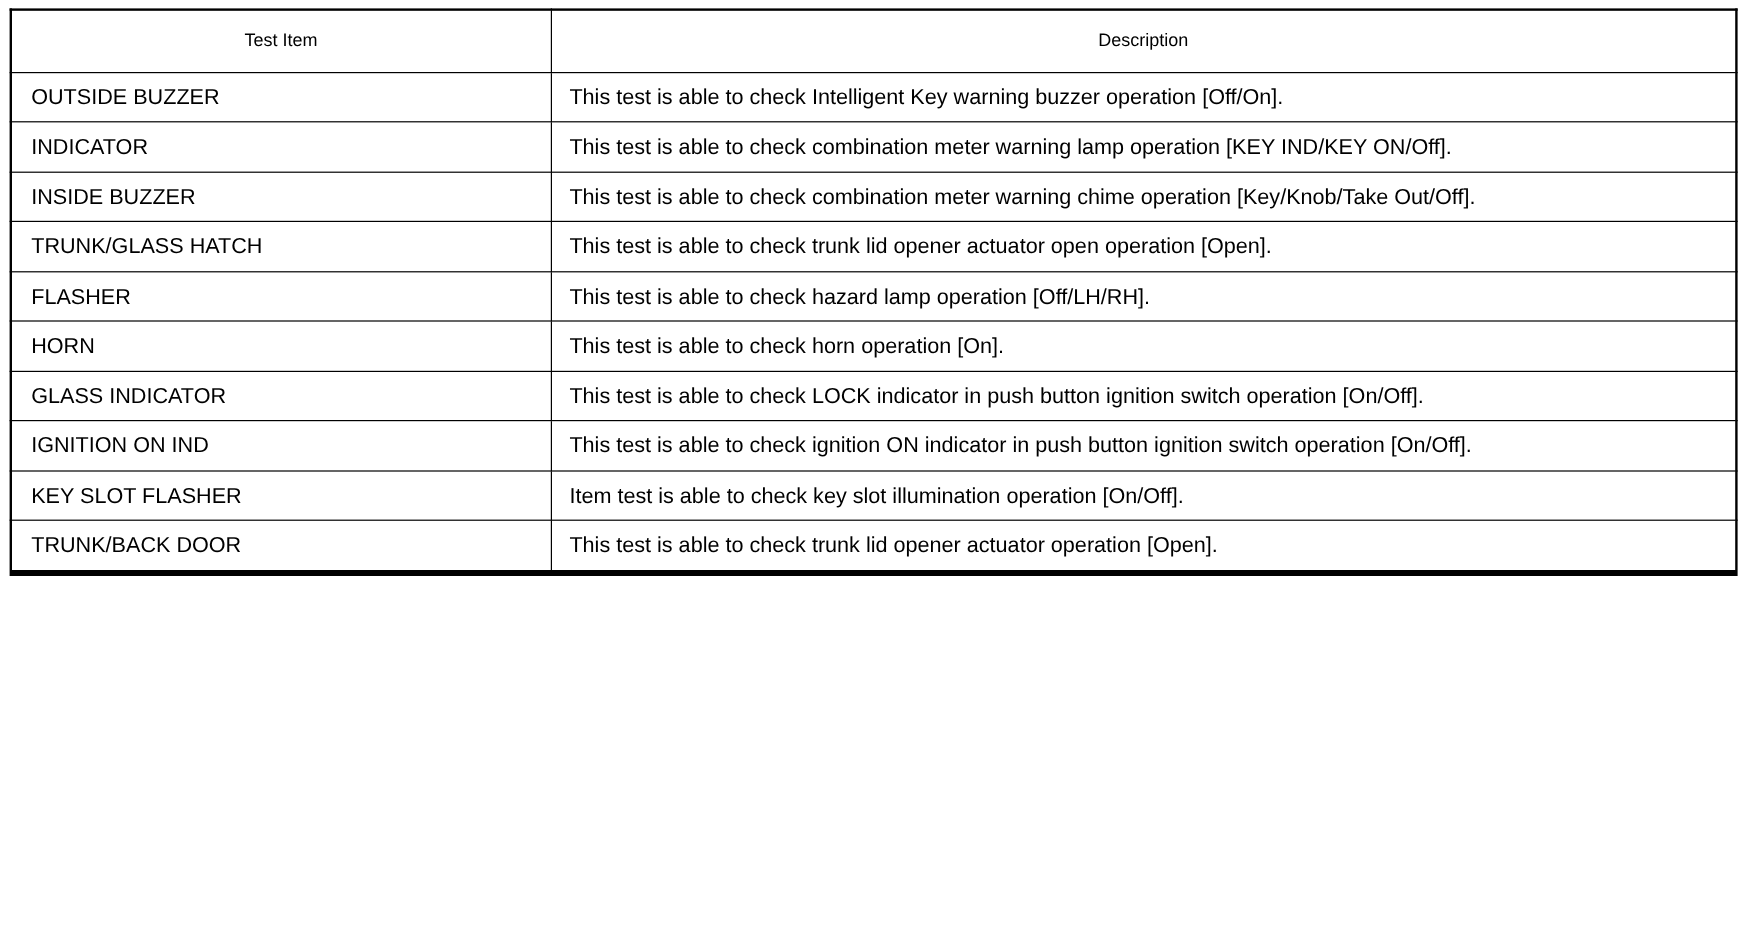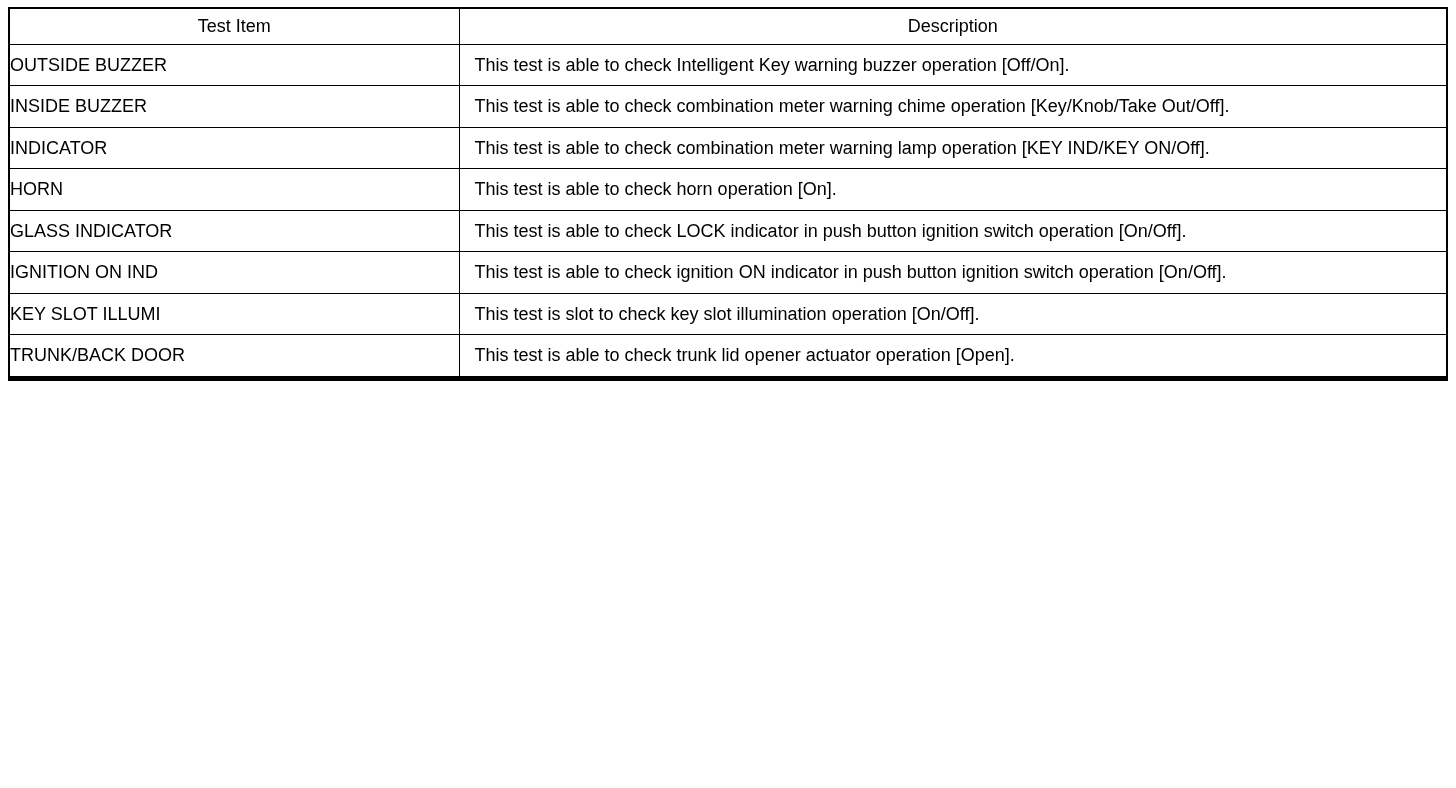--- a/index.html
+++ b/index.html
@@ -25,27 +25,27 @@
     border-right: 2px solid #000;
     border-bottom: 5px solid #000;
     font-size: 18px;
     line-height: 1.25;
   }
   table.spec-table col.col-item { width: 450px; }
   table.spec-table th {
     border: 1px solid #000;
     font-weight: normal;
     text-align: center;
-    padding: 6px 8px;
-    font-size: 18px;
+    padding: 16px 8px;
+    font-size: 15px;
   }
   table.spec-table td {
     border: 1px solid #000;
     vertical-align: middle;
-    padding: 9px 14px 9px 0;
+    padding: 9px 14px 9px 16px;
   }
   table.spec-table td.desc {
     padding-left: 15px;
     padding-right: 10px;
     margin-top: 39px;
   }
 </style>
 </head>
 <body>
 
@@ -60,42 +60,50 @@
         <th>Test Item</th>
         <th>Description</th>
       </tr>
     </thead>
     <tbody>
       <tr>
         <td>OUTSIDE BUZZER</td>
         <td class="desc">This test is able to check Intelligent Key warning buzzer operation [Off/On].</td>
       </tr>
       <tr>
+        <td>INDICATOR</td>
+        <td class="desc">This test is able to check combination meter warning lamp operation [KEY IND/KEY ON/Off].</td>
+      </tr>
+      <tr>
         <td>INSIDE BUZZER</td>
         <td class="desc">This test is able to check combination meter warning chime operation [Key/Knob/Take Out/Off].</td>
       </tr>
       <tr>
-        <td>INDICATOR</td>
-        <td class="desc">This test is able to check combination meter warning lamp operation [KEY IND/KEY ON/Off].</td>
+        <td>TRUNK/GLASS HATCH</td>
+        <td class="desc">This test is able to check trunk lid opener actuator open operation [Open].</td>
+      </tr>
+      <tr>
+        <td>FLASHER</td>
+        <td class="desc">This test is able to check hazard lamp operation [Off/LH/RH].</td>
       </tr>
       <tr>
         <td>HORN</td>
         <td class="desc">This test is able to check horn operation [On].</td>
       </tr>
       <tr>
         <td>GLASS INDICATOR</td>
         <td class="desc">This test is able to check LOCK indicator in push button ignition switch operation [On/Off].</td>
       </tr>
       <tr>
         <td>IGNITION ON IND</td>
         <td class="desc">This test is able to check ignition ON indicator in push button ignition switch operation [On/Off].</td>
       </tr>
       <tr>
-        <td>KEY SLOT ILLUMI</td>
-        <td class="desc">This test is slot to check key slot illumination operation [On/Off].</td>
+        <td>KEY SLOT FLASHER</td>
+        <td class="desc">Item test is able to check key slot illumination operation [On/Off].</td>
       </tr>
       <tr>
         <td>TRUNK/BACK DOOR</td>
         <td class="desc">This test is able to check trunk lid opener actuator operation [Open].</td>
       </tr>
     </tbody>
   </table>
 </div>
 
 </body></html>

